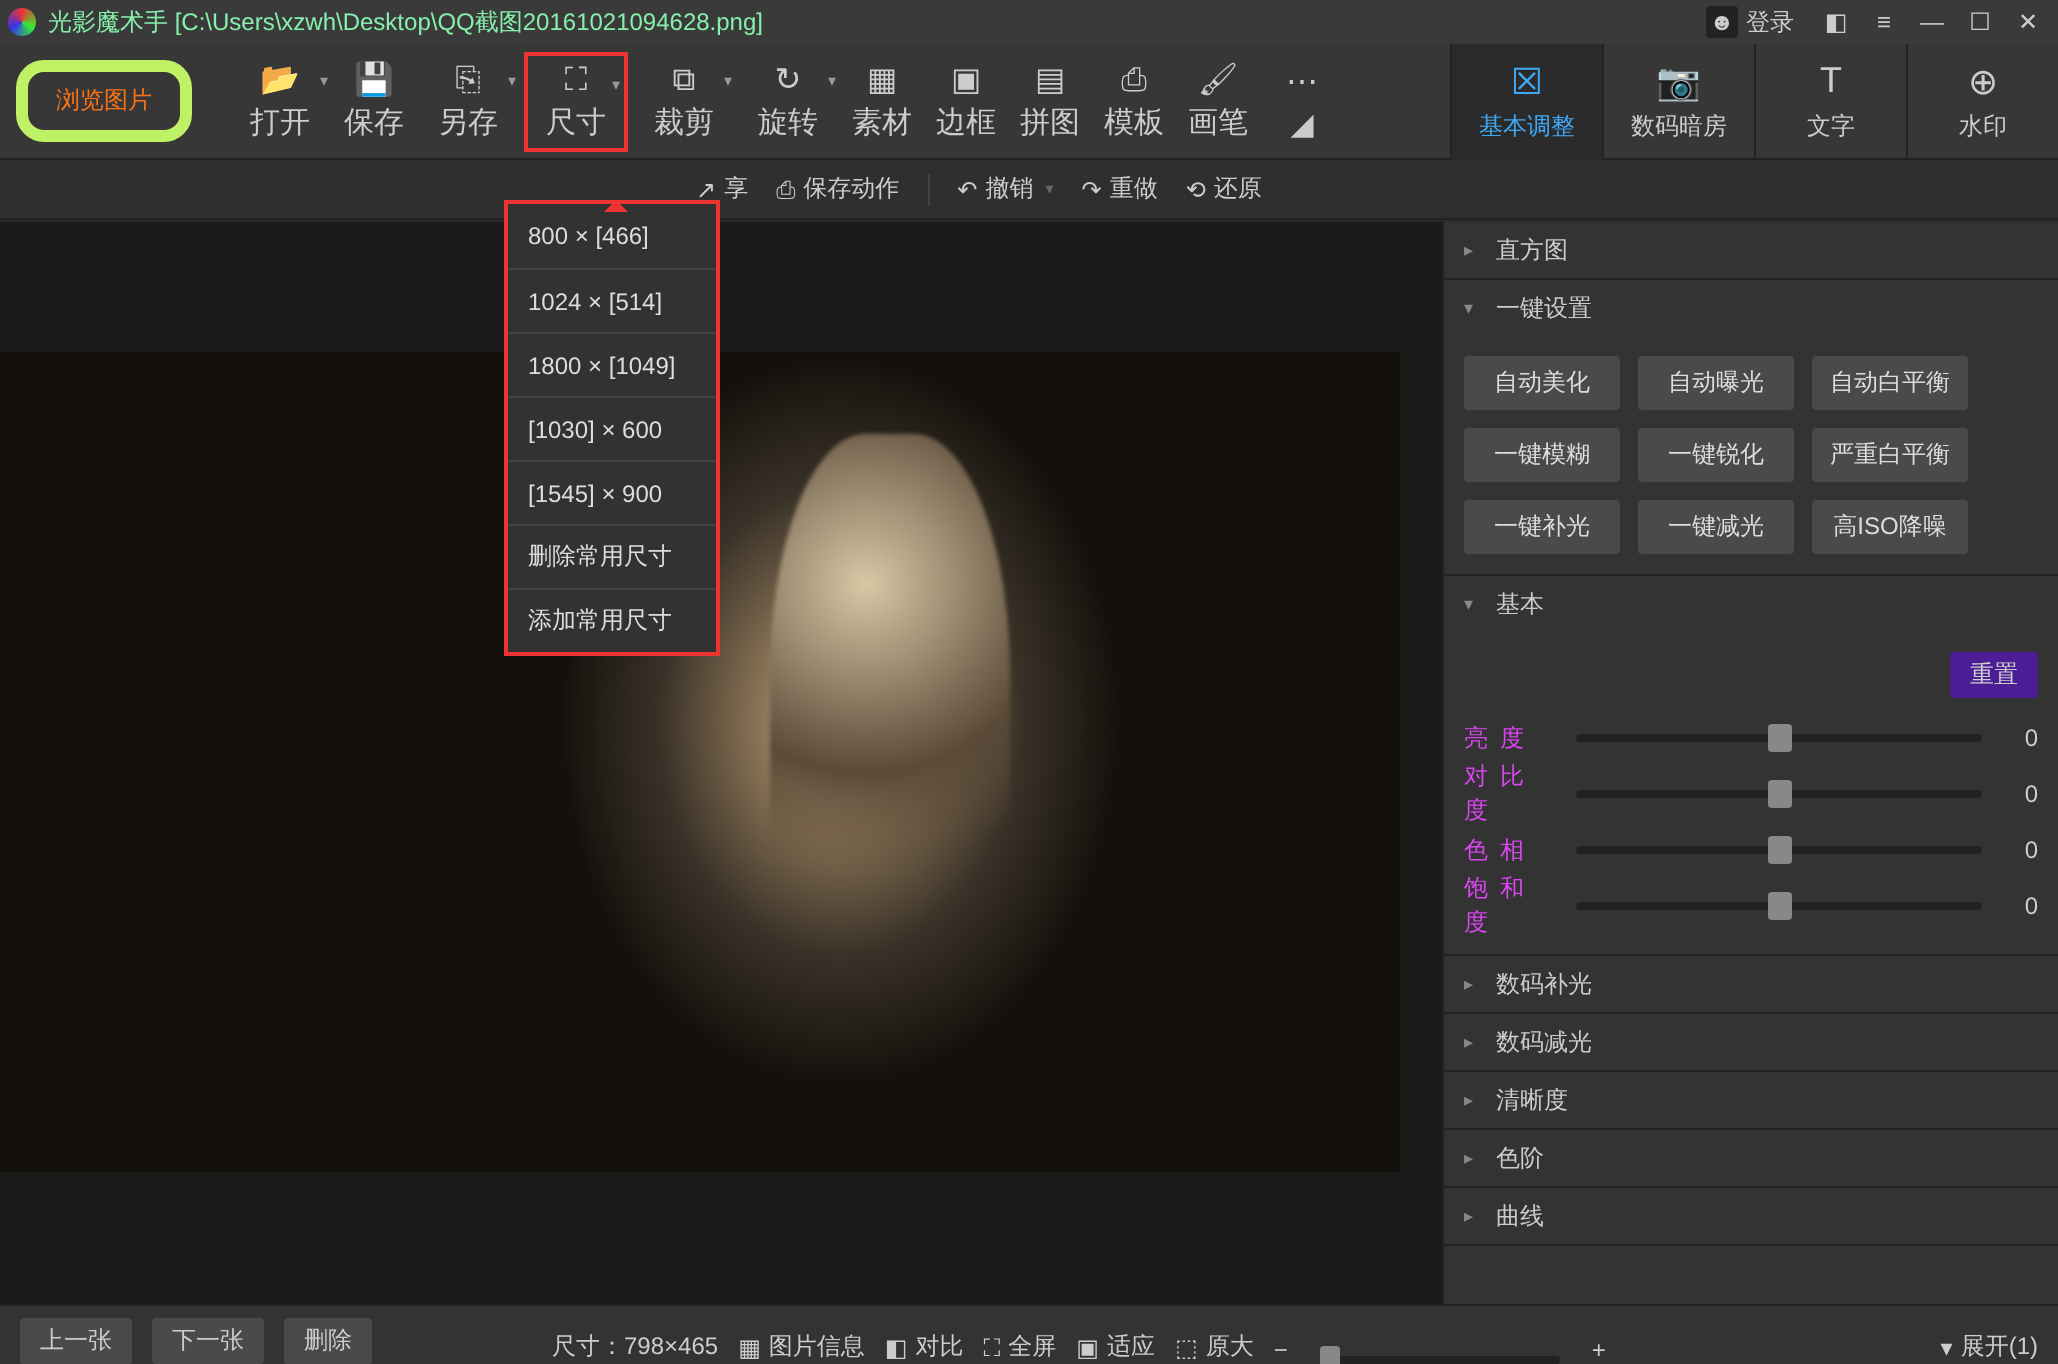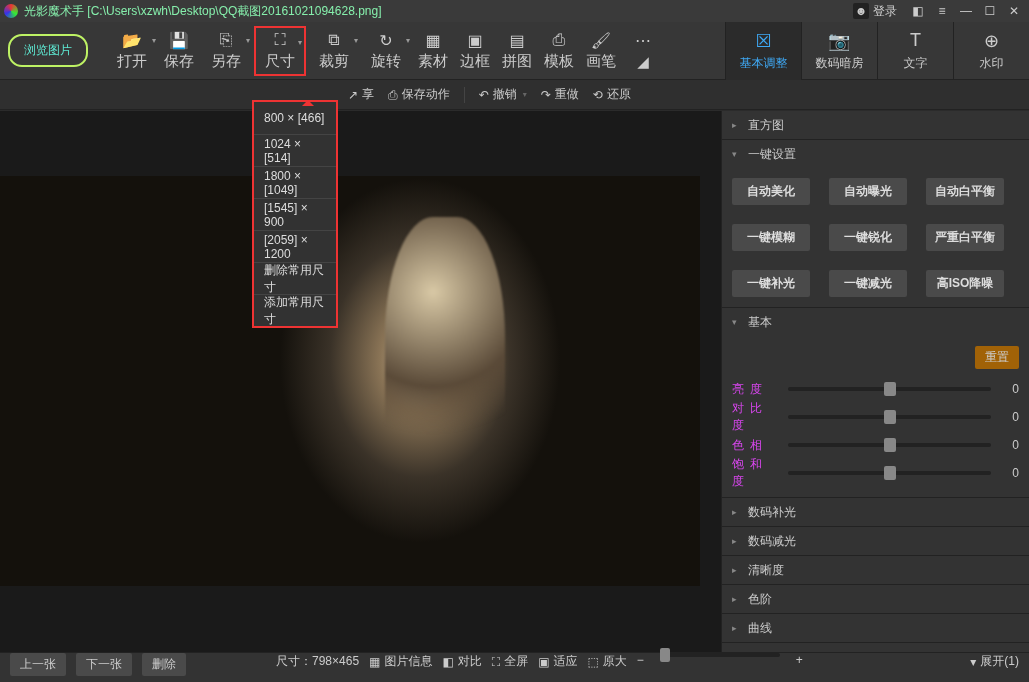--- a/index.html
+++ b/index.html
@@ -9,21 +9,21 @@
 .titlebar { height:22px; background:#3a3a3a; display:flex; align-items:center; padding:0 4px; position:relative; }
 .titlebar .logo { width:14px; height:14px; border-radius:50%; background:conic-gradient(#e33,#3e3,#33e,#e33); margin-right:6px; }
 .titlebar .title { color:#86efac; }
 .titlebar .right { position:absolute; right:4px; top:0; display:flex; align-items:center; height:22px; gap:2px; }
 .titlebar .right .btn { width:22px; height:18px; display:flex; align-items:center; justify-content:center; color:#ccc; }
 .titlebar .login { display:flex; align-items:center; gap:4px; margin-right:8px; color:#ddd; }
 .titlebar .login .face { width:16px; height:16px; background:#222; border-radius:2px; display:flex; align-items:center; justify-content:center; }
 
 
 .toolbar { height:58px; background:#373737; display:flex; align-items:center; padding-left:8px; border-bottom:1px solid #222; }
-.browse-btn { padding:6px 14px; border:2px solid #bef264; border-radius:14px; margin-right:18px; color:#5eead4; }
+.browse-btn { padding:6px 14px; border:6px solid #bef264; border-radius:14px; margin-right:18px; color:#f97316; }
 .tool { width:42px; height:50px; display:flex; flex-direction:column; align-items:center; justify-content:center; gap:2px; color:#ccc; position:relative; }
 .tool.with-arrow { width:52px; }
 .tool .ico { width:20px; height:20px; display:flex; align-items:center; justify-content:center; font-size:16px; color:#ccc; }
 .tool .lbl { font-size:15px; }
 .tool .arr { position:absolute; right:2px; top:10px; font-size:8px; color:#999; }
 .hl { border:2px solid #e33; }
 
 
 .rtabs { margin-left:auto; display:flex; height:58px; }
 .rtab { width:76px; display:flex; flex-direction:column; align-items:center; justify-content:center; gap:3px; border-left:1px solid #222; }
@@ -39,42 +39,42 @@
 
 .main { position:absolute; top:111px; left:0; right:0; bottom:30px; display:flex; }
 .canvas { flex:1; background:#1a1a1a; position:relative; overflow:hidden; }
 .img { position:absolute; left:0; top:65px; width:700px; height:410px; background:
   radial-gradient(ellipse 200px 260px at 60% 45%, #c9b99a 0%, #8a7456 20%, #3a3228 45%, #14110c 70%),
   linear-gradient(180deg,#1a1612 0%,#0c0a08 100%);
 }
 .img::after{content:"";position:absolute;left:55%;top:10%;width:120px;height:300px;background:radial-gradient(circle at 40% 25%,#d8c8a5 0,#5a4a38 40%,transparent 60%);border-radius:40% 40% 20% 20%;filter:blur(1px);}
 
 
-.dropdown { position:absolute; left:252px; top:100px; width:86px; border:2px solid #e33; background:#323232; z-index:100; }
+.dropdown { position:absolute; left:252px; top:100px; width:108px; border:2px solid #e33; background:#323232; z-index:100; }
 .dropdown::before { content:""; position:absolute; top:-8px; left:48px; border:6px solid transparent; border-bottom-color:#e33; }
 .dropdown .row { height:32px; display:flex; align-items:center; padding:0 10px; color:#ddd; font-size:12px; }
 .dropdown .row + .row { border-top:1px solid #444; }
 
 
 .rpanel { width:308px; background:#333; border-left:1px solid #222; overflow-y:auto; }
 .accordion { border-bottom:1px solid #222; }
 .acc-h { height:28px; display:flex; align-items:center; padding:0 10px; gap:6px; color:#ccc; }
 .acc-h .tri { font-size:9px; color:#888; width:10px; }
 .acc-body { padding:10px; }
-.btngrid { display:flex; flex-wrap:wrap; gap:19px;font-weight:bold; }
+.btngrid { display:flex; flex-wrap:wrap; gap:9px; }
 .gbtn { background:#4a4a4a; padding:5px 0; border-radius:2px; color:#ddd; font-size:12px; text-align:center; width:78px; }
 .basic-row { display:flex; align-items:center; height:28px; gap:8px; }
 .basic-row .lab { width:48px; letter-spacing:6px; color:#d946ef; }
 .slider { flex:1; height:4px; background:#222; border-radius:2px; position:relative; }
 .slider .knob { position:absolute; top:-5px; left:50%; width:12px; height:14px; background:#888; border-radius:2px; transform:translateX(-50%); }
 .basic-row .val { width:20px; text-align:right; color:#ccc; }
-.reset { margin-left:auto; background:#a16207; padding:3px 10px; border-radius:2px; }
-
-
-.bottom { position:absolute; bottom:0; left:0; right:0; height:30px; background:#333; border-top:1px solid #222; display:flex; align-items:flex-start; padding:0 10px; gap:10px; color:#aaa; }
+.reset { margin-left:auto; background:#4c1d95; padding:3px 10px; border-radius:2px; }
+
+
+.bottom { position:absolute; bottom:0; left:0; right:0; height:30px; background:#333; border-top:1px solid #222; display:flex; align-items:flex-end; padding:0 10px; gap:10px; color:#aaa; }
 .bbtn { background:#4a4a4a; padding:3px 10px; border-radius:2px; }
 .bitem { display:flex; align-items:center; gap:4px; }
 .zoom { width:120px; height:4px; background:#222; border-radius:2px; position:relative; margin:0 6px; }
 .zoom .zk { position:absolute; top:-5px; left:0; width:10px; height:14px; background:#888; border-radius:2px; }
 .expand { margin-left:auto; display:flex; align-items:center; gap:4px; }
 </style>
 </head>
 <body>
 
 <div class="titlebar">
@@ -192,22 +192,22 @@
   <div class="item" style="color:#666">
       <span>⟲</span>
       <span>还原</span>
     </div>
 </div>
 
 <div class="dropdown">
   <div class="row">800 × [466]</div>
   <div class="row">1024 × [514]</div>
   <div class="row">1800 × [1049]</div>
+  <div class="row">[1030] × 600</div>
   <div class="row">[1545] × 900</div>
-  <div class="row">[2059] × 1200</div>
   <div class="row">删除常用尺寸</div>
   <div class="row">添加常用尺寸</div>
 </div>
 
 <div class="main">
   <div class="canvas">
     <div class="img"></div>
   </div>
 
   <div class="rpanel">

